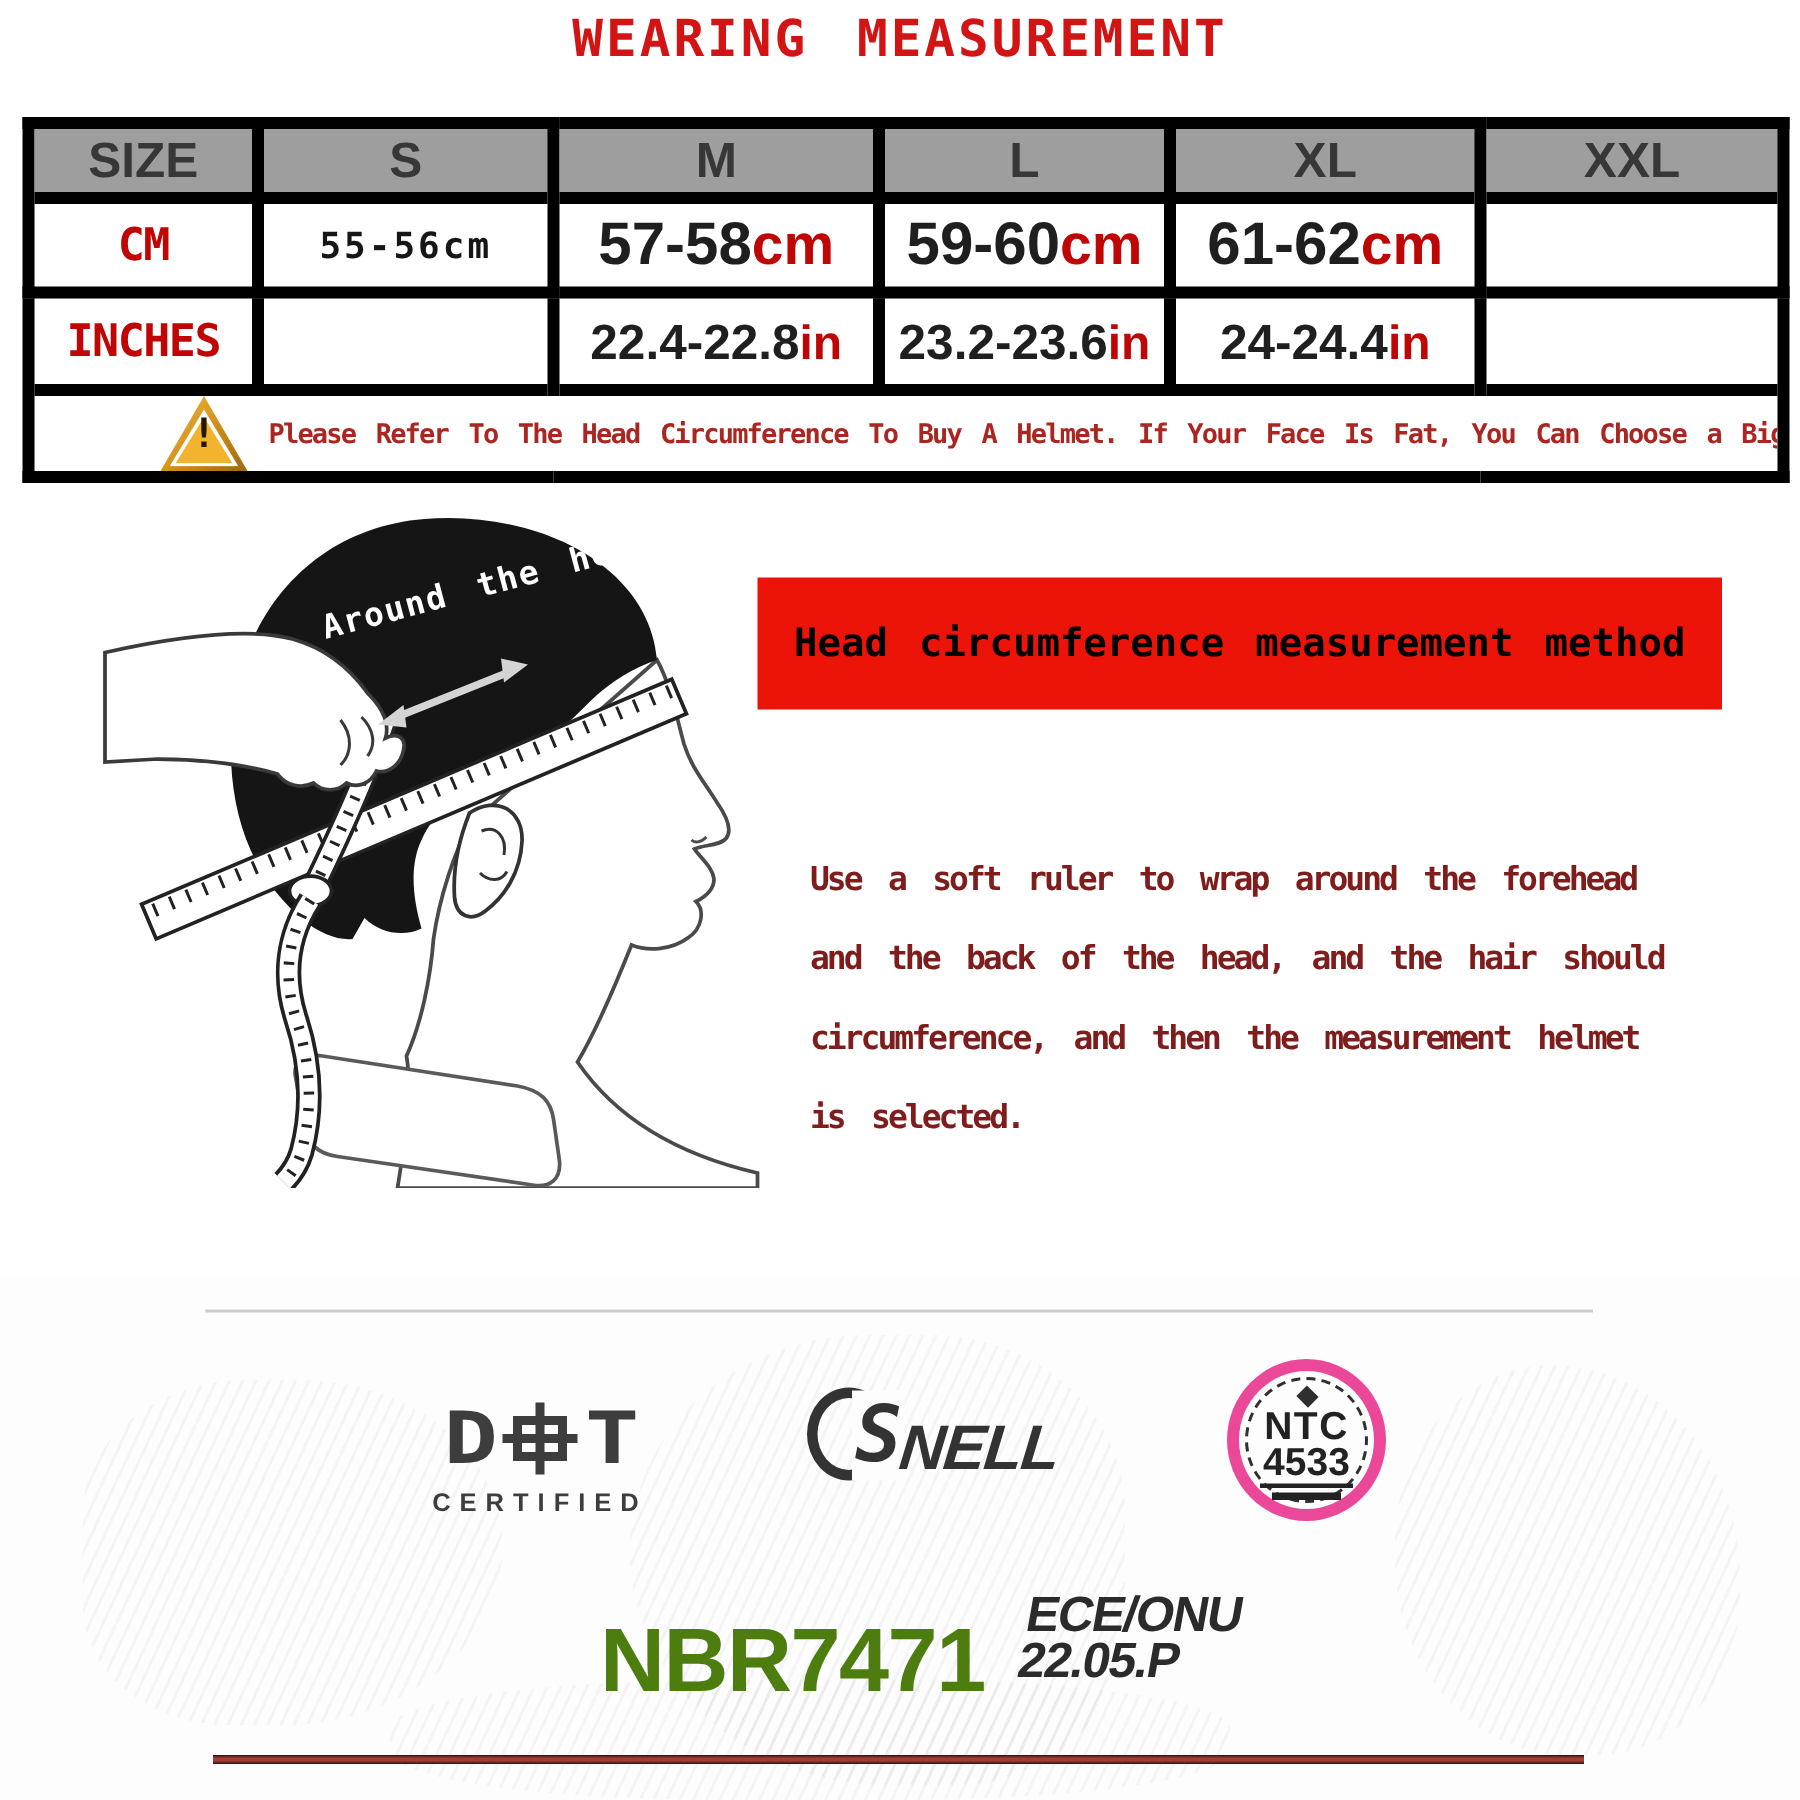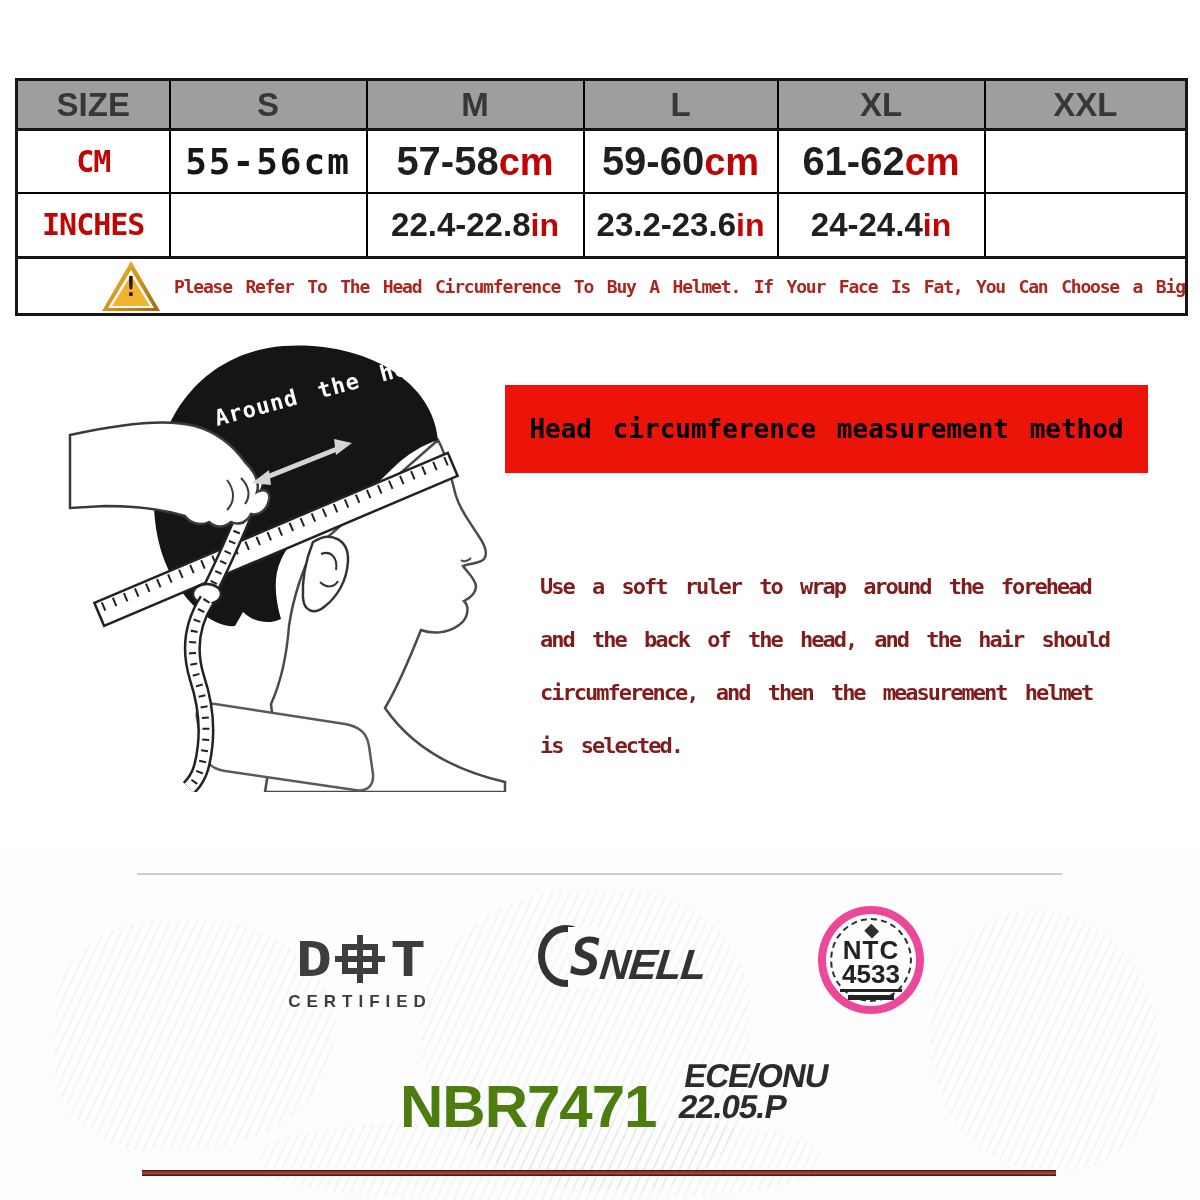--- a/index.html
+++ b/index.html
@@ -17,32 +17,32 @@
     letter-spacing:2px; word-spacing:10px; color:#d31414;
   }
 
   
   table.size-table {
     position:absolute; left:15px; top:78px; width:1170px;
     border-collapse:collapse; table-layout:fixed;
     border:3px solid #161616;
   }
   .size-table td {
-    border:2px solid #000000; text-align:center; vertical-align:middle;
+    border:8px solid #000000; text-align:center; vertical-align:middle;
     overflow:hidden; white-space:nowrap;
   }
   .size-table tr.hdr td {
     height:50px; background:#9e9e9e; color:#373737;
     font-family:"Liberation Sans", sans-serif; font-size:33px; font-weight:bold;
     border-bottom:3px solid #141414;
   }
   .size-table tr.cm-row td { height:63px; }
   .size-table tr.in-row td { height:65px; border-bottom:3px solid #141414; }
   .row-label { color:#c00505; font-weight:bold; font-size:30px; letter-spacing:-1px; }
-  .val-plain { color:#161616; font-weight:bold; font-size:36px; letter-spacing:2px; }
+  .val-plain { color:#161616; font-weight:bold; font-size:24px; letter-spacing:2px; }
   .num { font-family:"Liberation Sans", sans-serif; font-weight:600; color:#1f1f1f; }
   .cm-row .num { font-size:40px; }
   .in-row .num { font-size:33px; }
   .unit { font-family:"Liberation Sans", sans-serif; font-weight:600; color:#c00505; }
   .cm-row .unit { font-size:38px; }
   .in-row .unit { font-size:32px; }
 
   .note-cell { height:57px; }
   .note-wrap { display:flex; align-items:center; padding-left:84px; gap:14px; }
   .warn-tri { position:relative; width:58px; height:50px; flex:0 0 auto; }
@@ -127,20 +127,21 @@
     color:#4d7c0f; letter-spacing:-1px; }
   .logo-ece { position:absolute; left:682px; top:210px; transform:skewX(-10deg);
     font-family:"Liberation Sans", sans-serif; font-weight:bold; color:#2b2b2b;
     font-size:33px; line-height:31px; letter-spacing:-1px; }
 </style>
 </head>
 <body>
 
 <div class="page">
 
+  <div class="title">WEARING MEASUREMENT</div>
 
   <table class="size-table">
     <colgroup>
       <col style="width:153px">
         <col style="width:197px">
         <col style="width:217px">
       <col style="width:194px">
         <col style="width:207px">
         <col style="width:202px">
     </colgroup>

